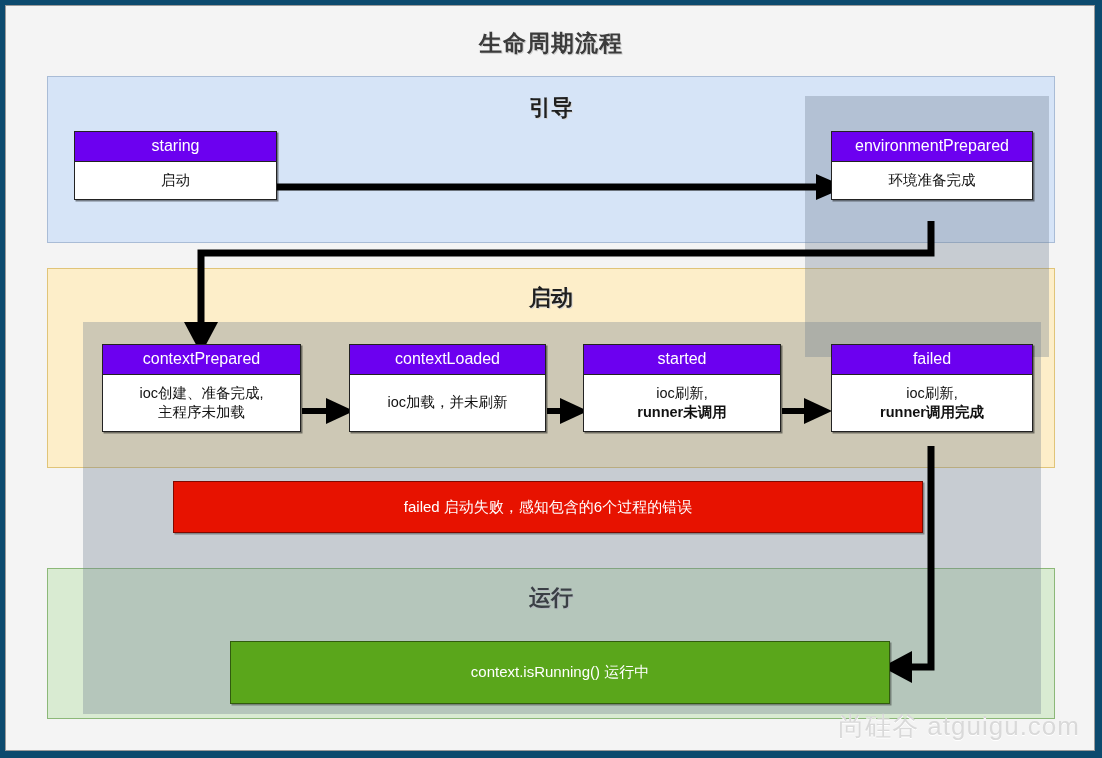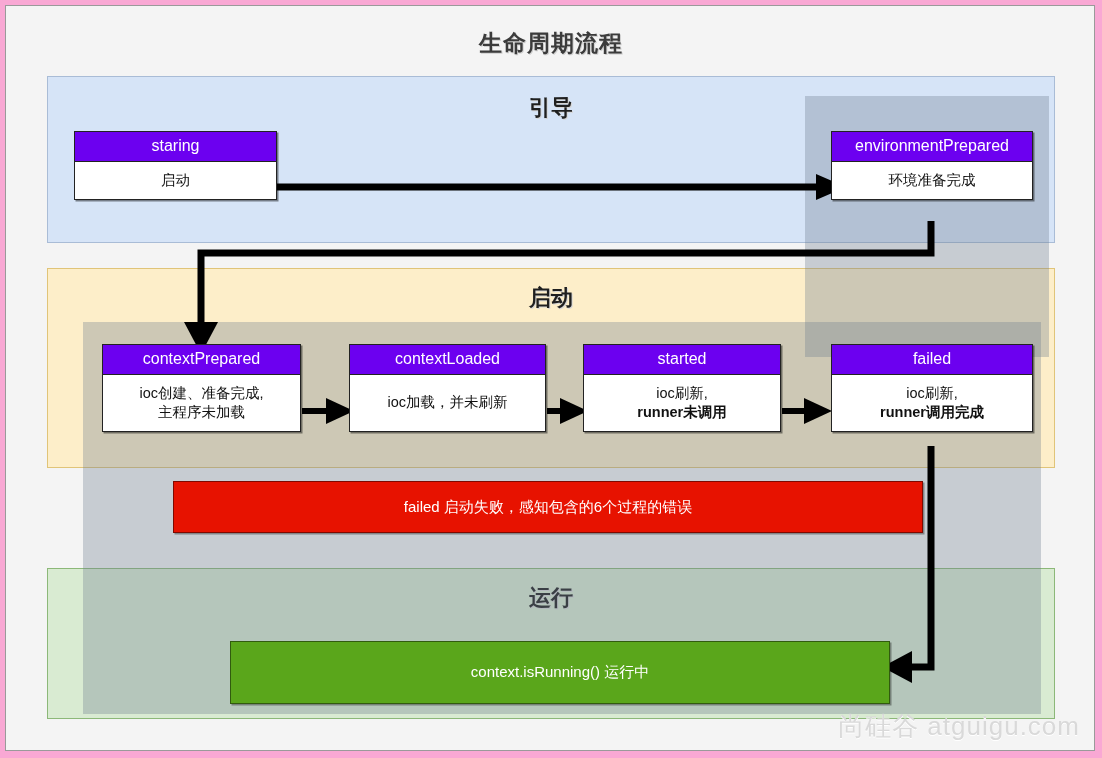--- a/index.html
+++ b/index.html
@@ -1,17 +1,17 @@
 <!DOCTYPE html>
 <html><head>
 <meta charset="utf-8">
 <style>
   html,body{margin:0;padding:0;background:#ffffff;}
   body{font-family:"Liberation Sans","DejaVu Sans",sans-serif;}
-  #stage{position:relative;width:1102px;height:758px;background:#f9a8d4;overflow:hidden;}
+  #stage{position:relative;width:1102px;height:758px;background:#0c4a6e;overflow:hidden;}
   #frame{position:absolute;left:5px;top:5px;width:1090px;height:746px;
          background:#f4f4f4;border:1px solid #9a9a9a;box-sizing:border-box;}
 
   
   .diagram-title{position:absolute;left:0;top:22px;width:1090px;text-align:center;
       font-size:23px;font-weight:bold;color:#3b3b3b;letter-spacing:1px;
       text-shadow:1px 1px 0 #cfcfcf;}
 
   
   .lane{position:absolute;box-sizing:border-box;}

